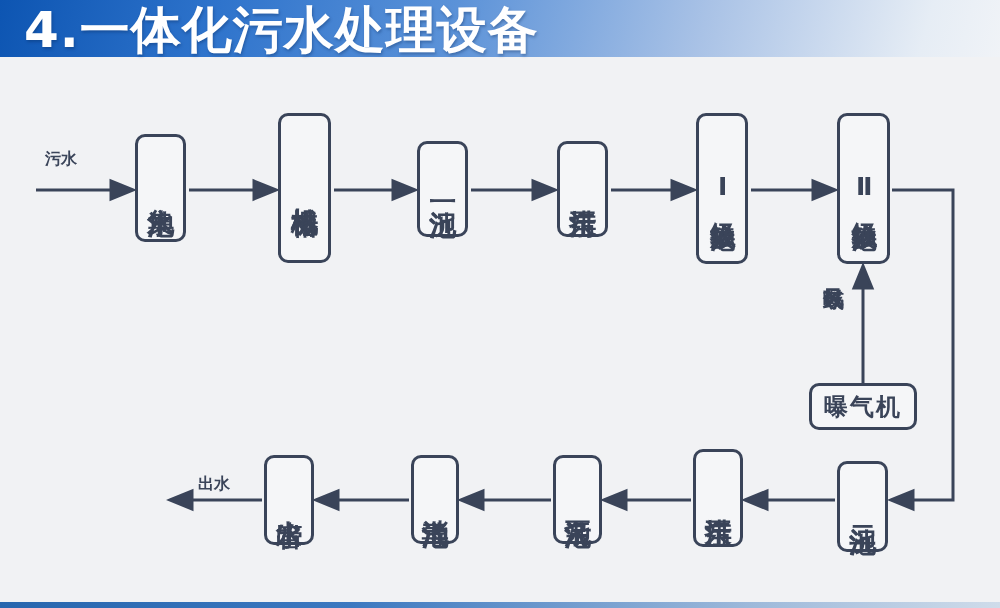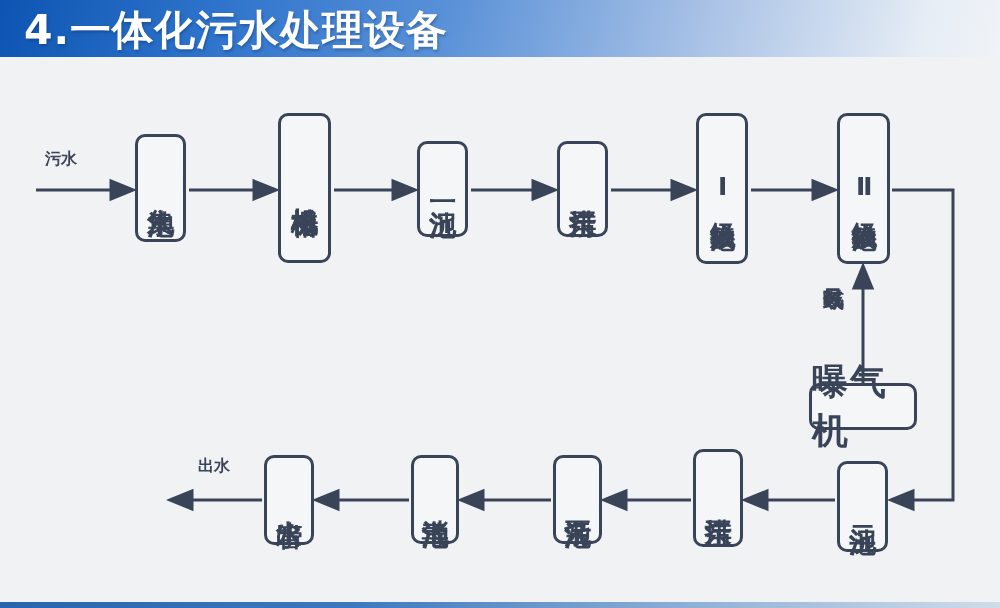--- a/index.html
+++ b/index.html
@@ -12,42 +12,42 @@
     position:relative;width:1000px;height:608px;overflow:hidden;
     background:var(--bg);
   }
   
   .header{
     position:absolute;left:0;top:0;width:1000px;height:57px;
     background:linear-gradient(105deg,#0d55b2 0%,#2f74cc 22%,#5b92d8 45%,#a9c2e6 70%,#e6edf5 92%,#f0f3f7 100%);
   }
   .header .title{
     position:absolute;left:24px;top:0;height:57px;line-height:60px;
-    color:#ffffff;font-size:41px;font-weight:700;letter-spacing:1px;
+    color:#ffffff;font-size:50px;font-weight:700;letter-spacing:1px;
     text-shadow:1px 2px 3px rgba(10,40,90,.35);
     white-space:nowrap;
   }
   
   .footer-bar{
     position:absolute;left:0;top:602px;width:1000px;height:6px;
     background:linear-gradient(to right,#2766ae 0%,#3b78c0 35%,#9db9da 75%,#cfdcea 100%);
   }
   
   .box{
     position:absolute;box-sizing:border-box;
     border:3px solid var(--ink);border-radius:10px;
     background:#f5f6f8;color:var(--ink);
     display:flex;align-items:center;justify-content:center;
     font-weight:700;
   }
   .vtext{
     writing-mode:vertical-rl;text-orientation:upright;
     line-height:1.06;font-size:27px;letter-spacing:1px;
   }
-  .htext{font-size:36px;letter-spacing:2px;}
+  .htext{font-size:24px;letter-spacing:2px;}
   .flabel{
     position:absolute;color:var(--ink);font-weight:600;font-size:16px;
     white-space:nowrap;
   }
   .flabel.vert{
     writing-mode:vertical-rl;text-orientation:upright;
     font-size:21px;line-height:1.12;font-weight:600;
   }
   .wires{position:absolute;left:0;top:0;pointer-events:none;}
 </style>
@@ -98,21 +98,21 @@
 
       <path d="M409 500 H338"></path>
       <polygon points="316,500 338,491 338,509"></polygon>
 
       <path d="M262 500 H192"></path>
       <polygon points="170,500 192,491 192,509"></polygon>
     </g>
   </svg>
 
   <div class="flabel" style="left:45px;top:149px;">污水</div>
-  <div class="flabel" style="left:198px;top:456px;">出水</div>
+  <div class="flabel" style="left:198px;top:474px;">出水</div>
   <div class="flabel vert" style="left:821px;top:272px;">鼓风曝气</div>
 
   <div class="box" style="left:135px;top:134px;width:51px;height:108px;">
     <span class="vtext">集水池</span>
   </div>
   <div class="box" style="left:278px;top:113px;width:53px;height:150px;">
     <span class="vtext">机械栅格</span>
   </div>
   <div class="box" style="left:417px;top:141px;width:51px;height:96px;">
     <span class="vtext">一沉池</span>

